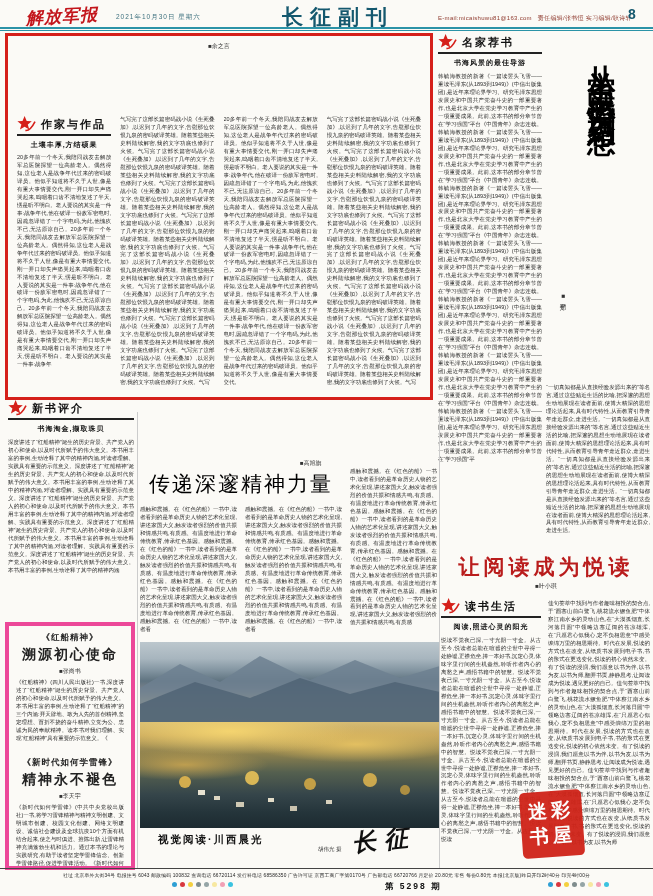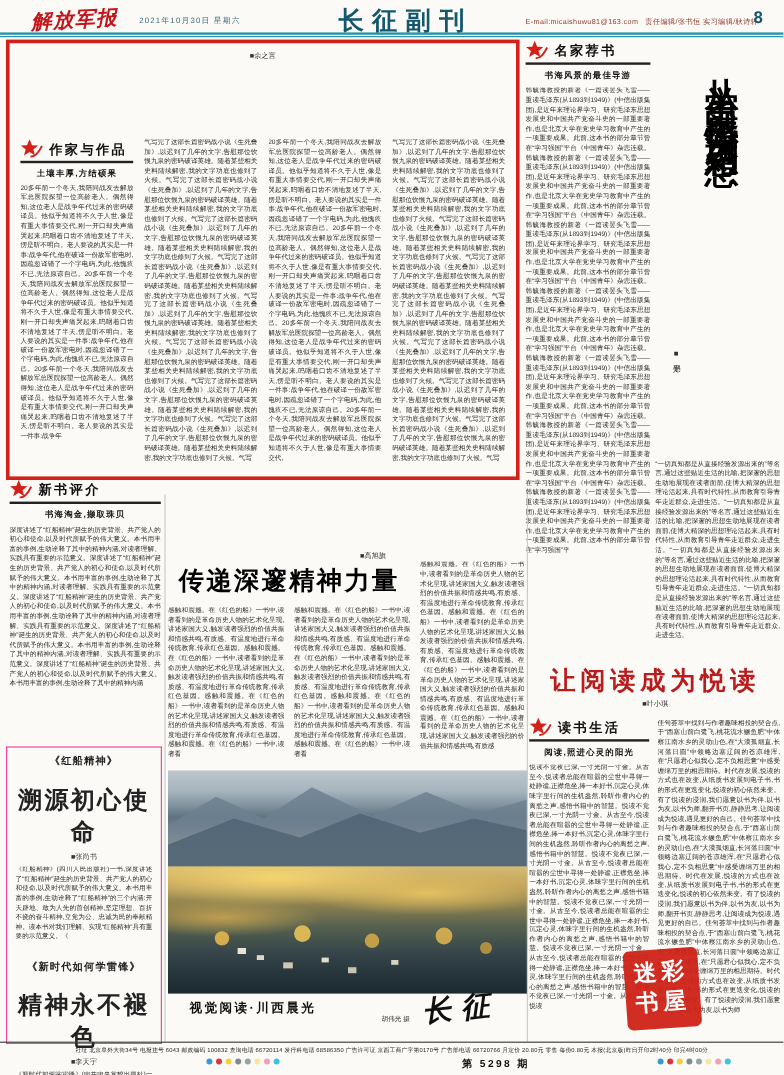--- a/index.html
+++ b/index.html
@@ -21,26 +21,26 @@
   .fill { font-size:5.5px; line-height:1.45; text-align:justify; color:#2a2a2a; overflow:hidden; word-break:break-all; }
   
   .sec { display:flex; align-items:flex-end; gap:4px; border-bottom:2px solid #222; padding-bottom:2px; }
   .sec-label { font-weight:900; font-size:11px; letter-spacing:2px; color:#111; }
   .sec-sub { font-weight:bold; font-size:7px; text-align:center; margin-top:4px; letter-spacing:1px; color:#111; }
   .star { width:20px; height:16px; flex:none; }
   
   .vert-head { writing-mode:vertical-rl; font-size:28px; font-weight:900; letter-spacing:7px; color:#000; margin:0 auto; }
   .vert-byline { writing-mode:vertical-rl; font-size:6.5px; color:#333; }
   
-  .mid-head { font-size:21px; font-weight:700; letter-spacing:2px; text-align:center; color:#000; }
+  .mid-head { font-size:21px; font-weight:400; letter-spacing:2px; text-align:center; color:#000; }
   .right-head { font-size:21px; font-weight:900; letter-spacing:4px; text-align:center; color:#b91c1c; }
   
-  .minibox { border:1px solid #ec4899; padding:6px 7px; }
+  .minibox { border:4px solid #ec4899; padding:6px 7px; }
   .mini-book { font-family:"Liberation Serif", serif; font-size:8.5px; font-weight:bold; text-align:center; letter-spacing:1px; }
-  .mini-title { font-size:20px; font-weight:900; text-align:center; letter-spacing:2px; margin-top:12px; }
+  .mini-title { font-size:14px; font-weight:900; text-align:center; letter-spacing:2px; margin-top:2px; }
   .mini-byline { font-size:6px; text-align:center; margin:3px 0; color:#333; }
   
   .photo { left:140px; top:642px; width:300px; height:186px; overflow:hidden;
     background:
       radial-gradient(ellipse 60% 18% at 30% 48%, rgba(246,214,112,.95), rgba(246,214,112,0) 70%),
       radial-gradient(ellipse 50% 14% at 72% 55%, rgba(233,196,98,.9), rgba(233,196,98,0) 70%),
       radial-gradient(ellipse 40% 12% at 15% 66%, rgba(210,170,80,.8), rgba(210,170,80,0) 70%),
       linear-gradient(180deg,#bcc7cd 0%,#a7b5be 9%,#8496a2 15%,#5f7380 21%,#77808a 25%,#c9b98c 31%,#dcc57e 40%,#c7a75d 50%,#8d814e 60%,#55604f 70%,#35454a 82%,#24343a 92%,#1d2b31 100%); }
   .ridge { position:absolute; left:0; width:100%; }
   .caption { font-size:10.5px; font-weight:bold; letter-spacing:2px; color:#111; }

